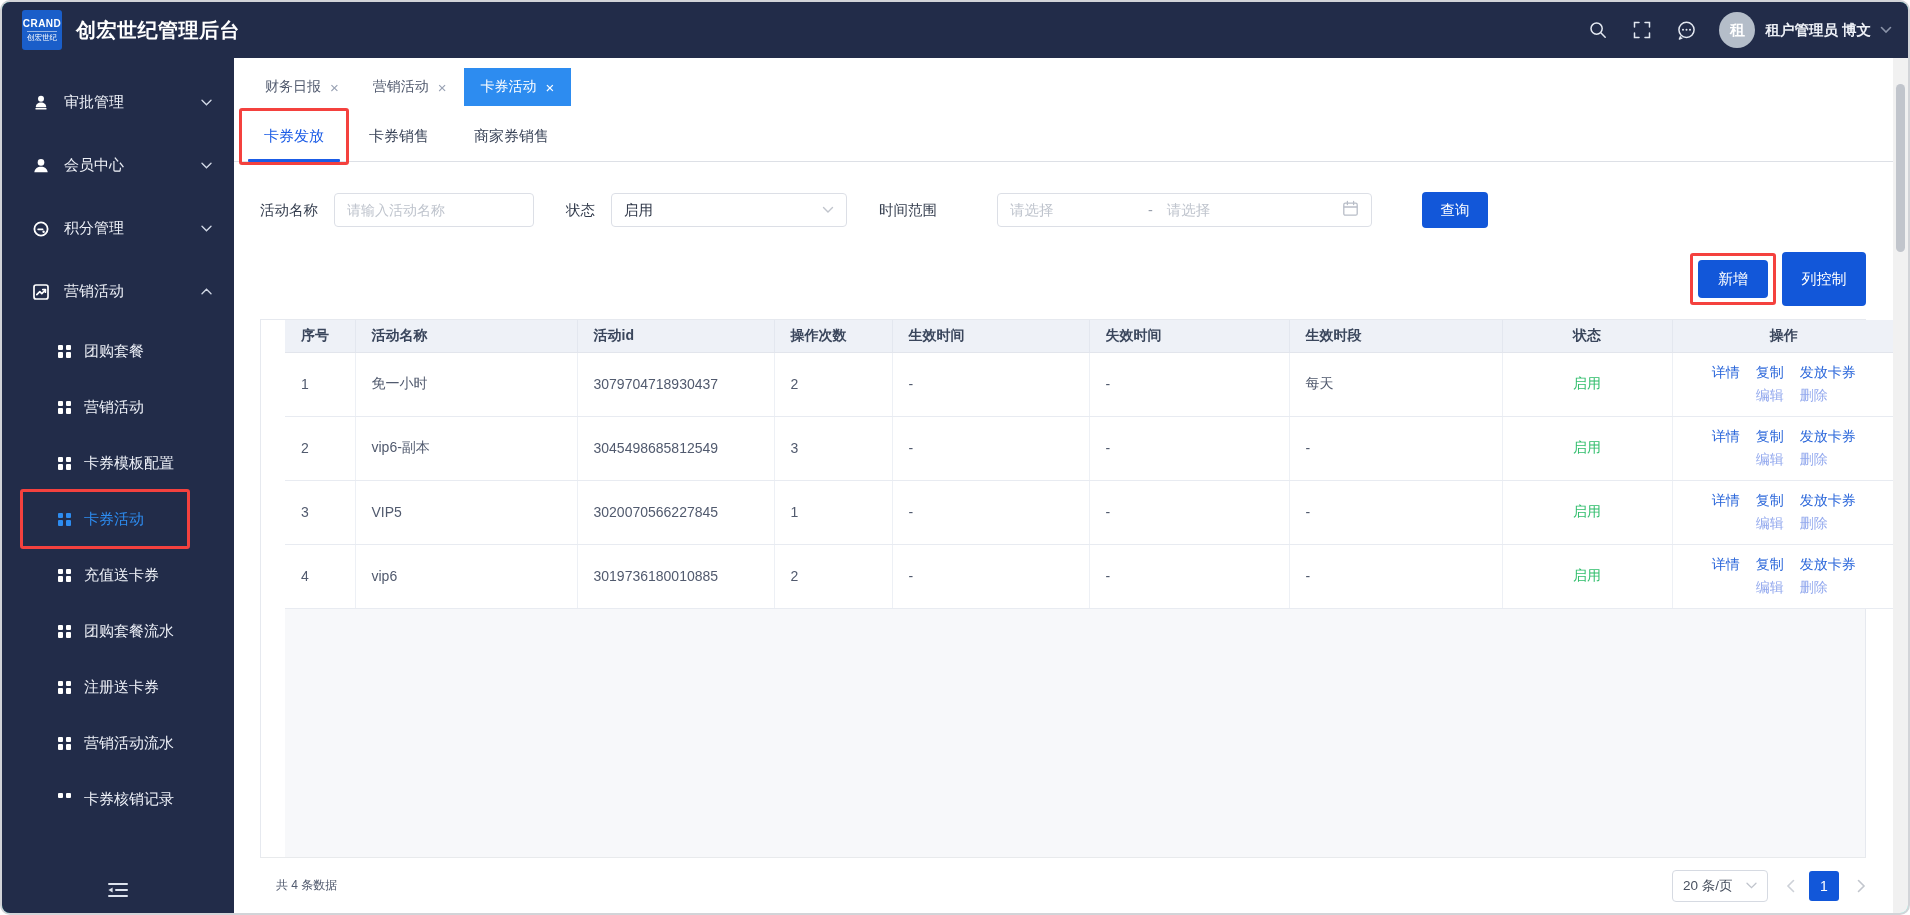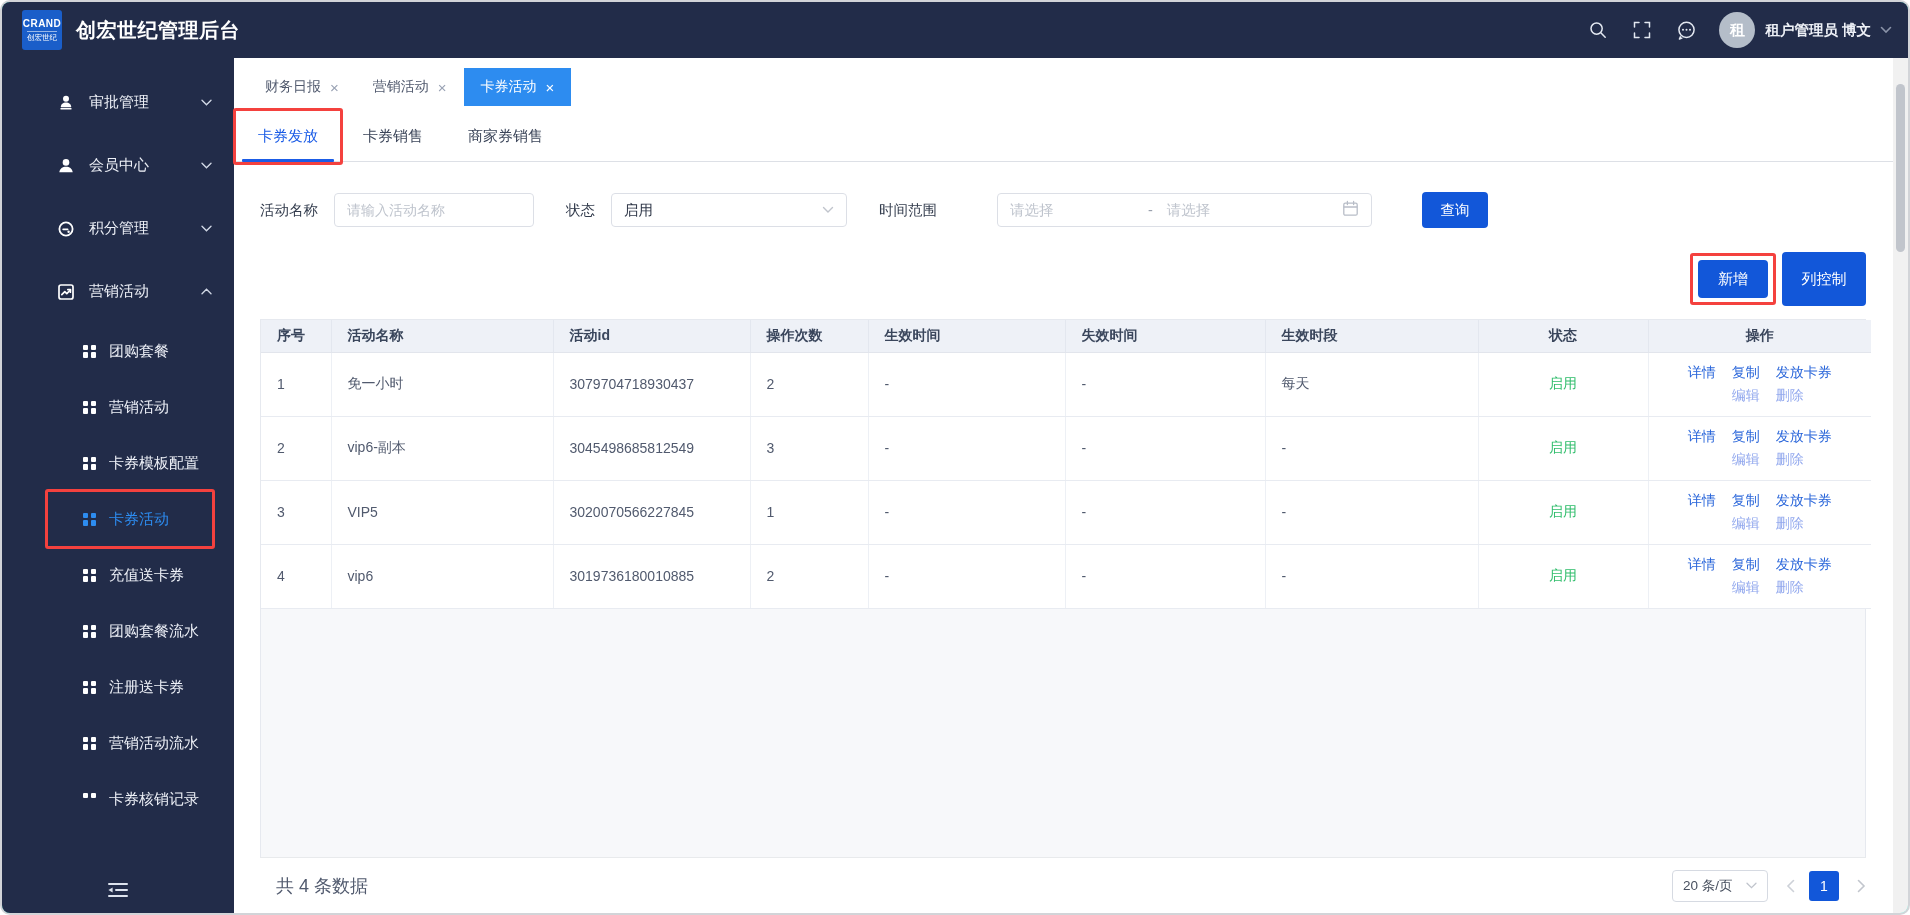--- a/index.html
+++ b/index.html
@@ -20,21 +20,21 @@
   .user-caret { margin-left:9px; display:flex; }
 
   
   .body-row { flex:1; display:flex; min-height:0; }
   .sidebar { width:232px; flex:none; background:#222c49; position:relative; }
   .content { flex:1; min-width:0; display:flex; flex-direction:column; background:#fff; }
   .scroll-col { width:15px; flex:none; background:#f1f1f1; position:relative; }
   .scroll-thumb { position:absolute; left:3px; top:26px; width:9px; height:168px; background:#c1c5cc; border-radius:5px; }
 
   
-  .side-menu { height:calc(100% - 57px); overflow:hidden; padding-top:13px;margin-left:25px; }
+  .side-menu { height:calc(100% - 57px); overflow:hidden; padding-top:13px; }
   .side-item { height:63px; display:flex; align-items:center; padding:0 22px 0 30px; color:#edf0f7; font-size:15px; cursor:pointer; }
   .side-item .mi { width:18px; height:18px; flex:none; display:flex; }
   .side-item .lbl { margin-left:14px; white-space:nowrap; }
   .side-item .caret { margin-left:auto; display:flex; }
   .side-subitem { height:56px; display:flex; align-items:center; padding-left:56px; color:#eef1f8; font-size:15px; cursor:pointer; position:relative; }
   .grid-ic { width:13px; height:13px; flex:none; display:grid; grid-template-columns:1fr 1fr; grid-template-rows:1fr 1fr; gap:2.5px; }
   .grid-ic span { background:#fff; border-radius:1px; }
   .side-subitem .lbl { margin-left:13px; white-space:nowrap; }
   .side-subitem.active { color:#2d8cf0; }
   .side-subitem.active .grid-ic span { background:#2d8cf0; }
@@ -46,21 +46,21 @@
   .ann-subtab { top:-4px; bottom:-4px; left:-9px; right:-9px; }
   .ann-add { top:-7px; bottom:-7px; left:-8px; right:-8px; }
 
   
   .tabbar { height:54px; flex:none; display:flex; align-items:flex-start; padding:10px 0 0 14px; }
   .tab { height:38px; display:flex; align-items:center; padding:0 17px; font-size:14px; color:#515a6e; cursor:pointer; }
   .tab .tab-close { margin-left:9px; font-size:15px; color:#98a1b3; line-height:1; }
   .tab.active { background:#2d8cf0; color:#fff; }
   .tab.active .tab-close { color:#fff; }
 
-  .subtabs { height:50px; flex:none; display:flex; align-items:stretch; padding-left:8px; border-bottom:1px solid #dde0e6; }
+  .subtabs { height:50px; flex:none; display:flex; align-items:stretch; padding-left:14px; border-bottom:1px solid #dde0e6; }
   .subtab { display:flex; align-items:center; padding:0 16px; margin-right:13px; font-size:15px; color:#3c465a; cursor:pointer; position:relative; }
   .subtab.active { color:#1b5ce6; font-weight:500; }
   .subtab.active::after { content:""; position:absolute; left:0; right:0; bottom:-1px; height:3px; background:#1b5ce6; border-radius:1px; }
 
   
   .filters { display:flex; align-items:center; margin:30px 27px 0 26px; font-size:14.5px; color:#333c4d; }
   .f-label { flex:none; white-space:nowrap; }
   .name-input { width:200px; height:34px; margin-left:16px; border:1px solid #dcdfe6; border-radius:4px; padding:10px 12px; font-size:14px; color:#333; outline:none; font-family:inherit; }
   .name-input::placeholder { color:#bfc4cd; }
   .ml32 { margin-left:32px; }
@@ -72,36 +72,36 @@
   .range .ph2 { flex:1; }
   .btn { background:#1257d9; color:#fff; border:none; border-radius:4px; font-size:14.5px; cursor:pointer; font-family:inherit; }
   .btn-search { width:66px; height:36px; margin-left:50px; }
 
   
   .toolbar { display:flex; justify-content:flex-end; align-items:center; margin:24px 27px 0 26px; gap:14px; }
   .btn-add { width:70px; height:38px; position:relative; font-size:15px; }
   .btn-cols { width:84px; height:54px; font-size:15px; }
 
   
-  .table-zone { margin:13px 27px 0 26px; border:1px solid #e6e9ef; border-bottom:none; flex:1; min-height:0; display:flex; flex-direction:column; }
+  .table-zone { margin:13px 27px 0 26px; border:1px solid #e6e9ef; border-bottom:none; flex:1; min-height:0; display:flex; flex-direction:column;padding-left:24px; }
   table { width:100%; border-collapse:collapse; table-layout:fixed; font-size:14px; }
   thead th { background:#eef1f7; height:32px; font-weight:600; color:#3a465c; text-align:left; padding:0 0 0 16px; border-right:1px solid #e3e7ef; border-bottom:1px solid #e2e5ec; white-space:nowrap; }
   thead th:last-child { border-right:none; }
   tbody td { height:64px; color:#515a6e; padding:0 0 0 16px; border-right:1px solid #edf0f5; border-bottom:1px solid #e8ebf1; background:#fff; white-space:nowrap; overflow:hidden; }
   tbody td:last-child { border-right:none; }
   th.c-center, td.c-center { text-align:center; padding-left:0; }
   .status { color:#2fbd6b; }
   .ops { display:inline-grid; grid-template-columns:auto auto auto; column-gap:16px; row-gap:5px; justify-items:start; text-align:left; }
   .lnk { color:#2a66da; cursor:pointer; text-decoration:none; font-weight:500; }
   .lnk.light { color:#93a9ee; font-weight:400; }
   .empty-fill { flex:1; background:#f7f8fa; }
 
   
   .page-footer { height:56px; flex:none; display:flex; align-items:center; margin:0 27px 0 26px; border-top:1px solid #e8eaec; }
-  .total { padding-left:16px; color:#515a6e; font-size:18px; }
+  .total { padding-left:16px; color:#515a6e; font-size:12px; }
   .foot-right { margin-left:auto; display:flex; align-items:center; }
   .size-select { width:96px; height:32px; border:1px solid #d6dae2; border-radius:4px; display:flex; align-items:center; padding:0 10px; color:#48505f; font-size:13.5px; cursor:pointer; background:#fff; }
   .size-select .sel-caret { margin-left:auto; display:flex; }
   .pg-arrow { margin-left:18px; display:flex; cursor:default; }
   .pg-cur { width:30px; height:30px; margin-left:14px; background:#1257d9; color:#fff; border-radius:3px; display:flex; align-items:center; justify-content:center; font-size:14px; cursor:pointer; }
 </style>
 </head>
 <body>
 
 <div class="screen">

